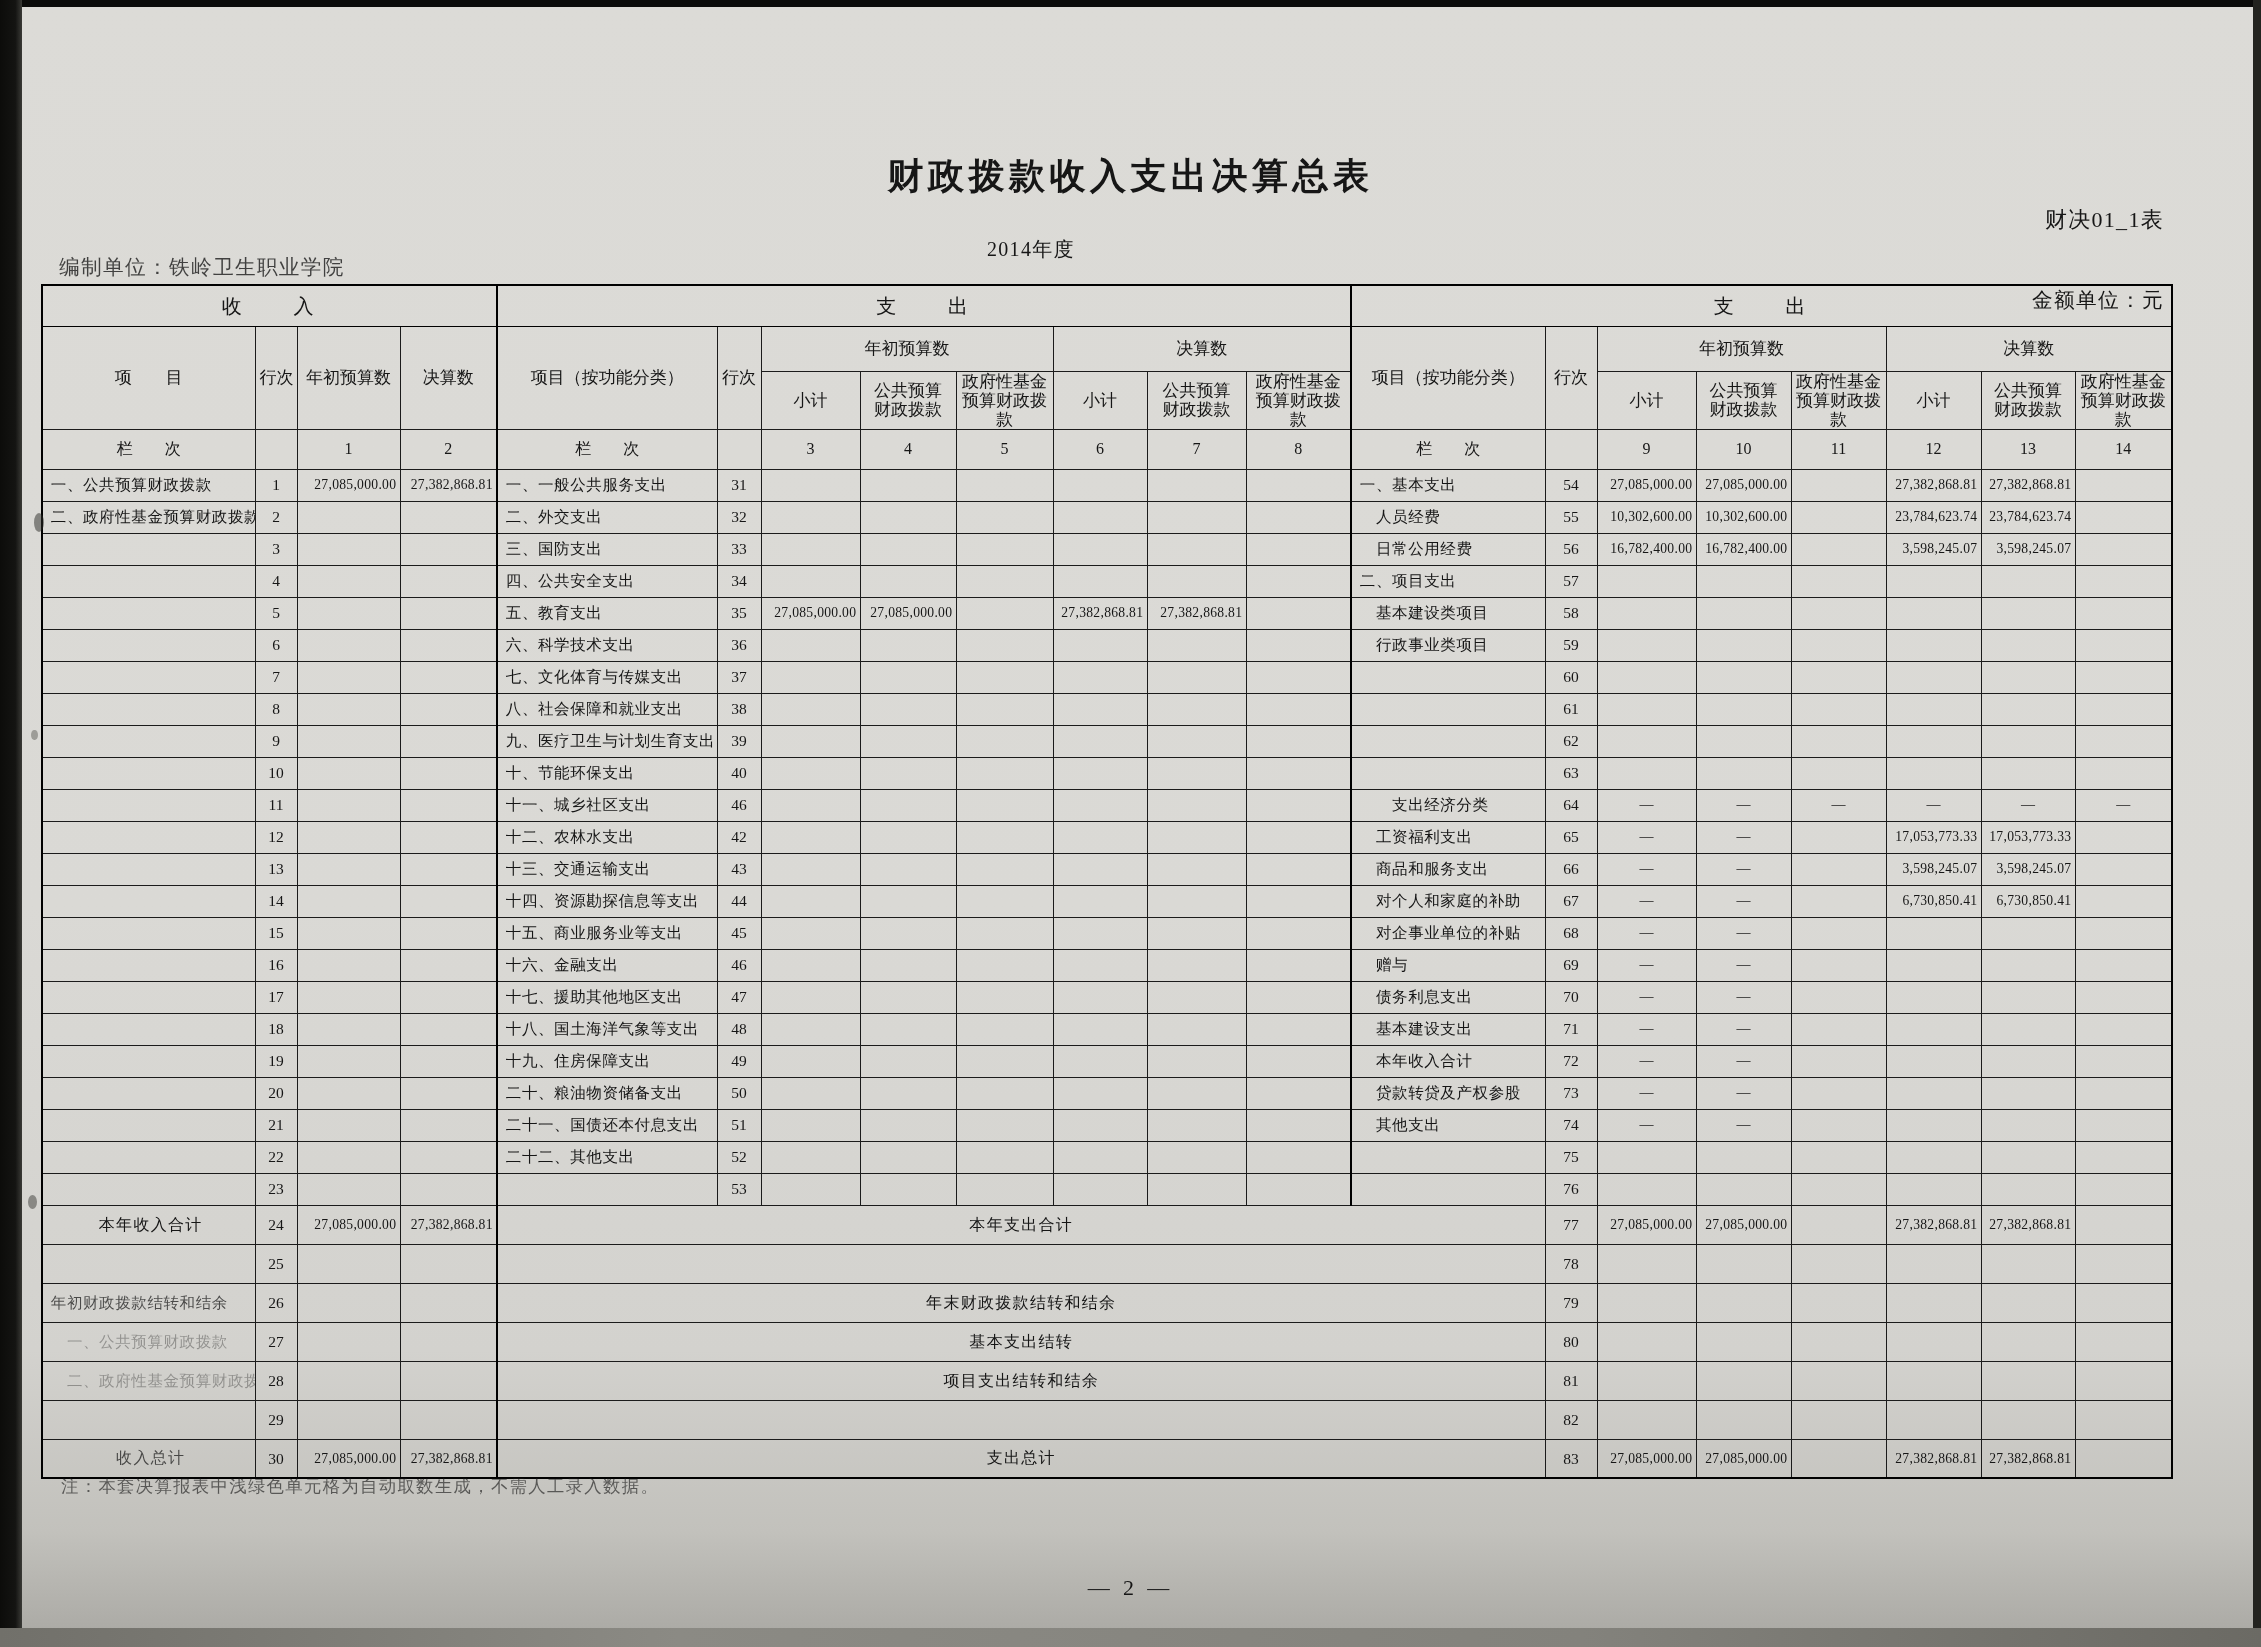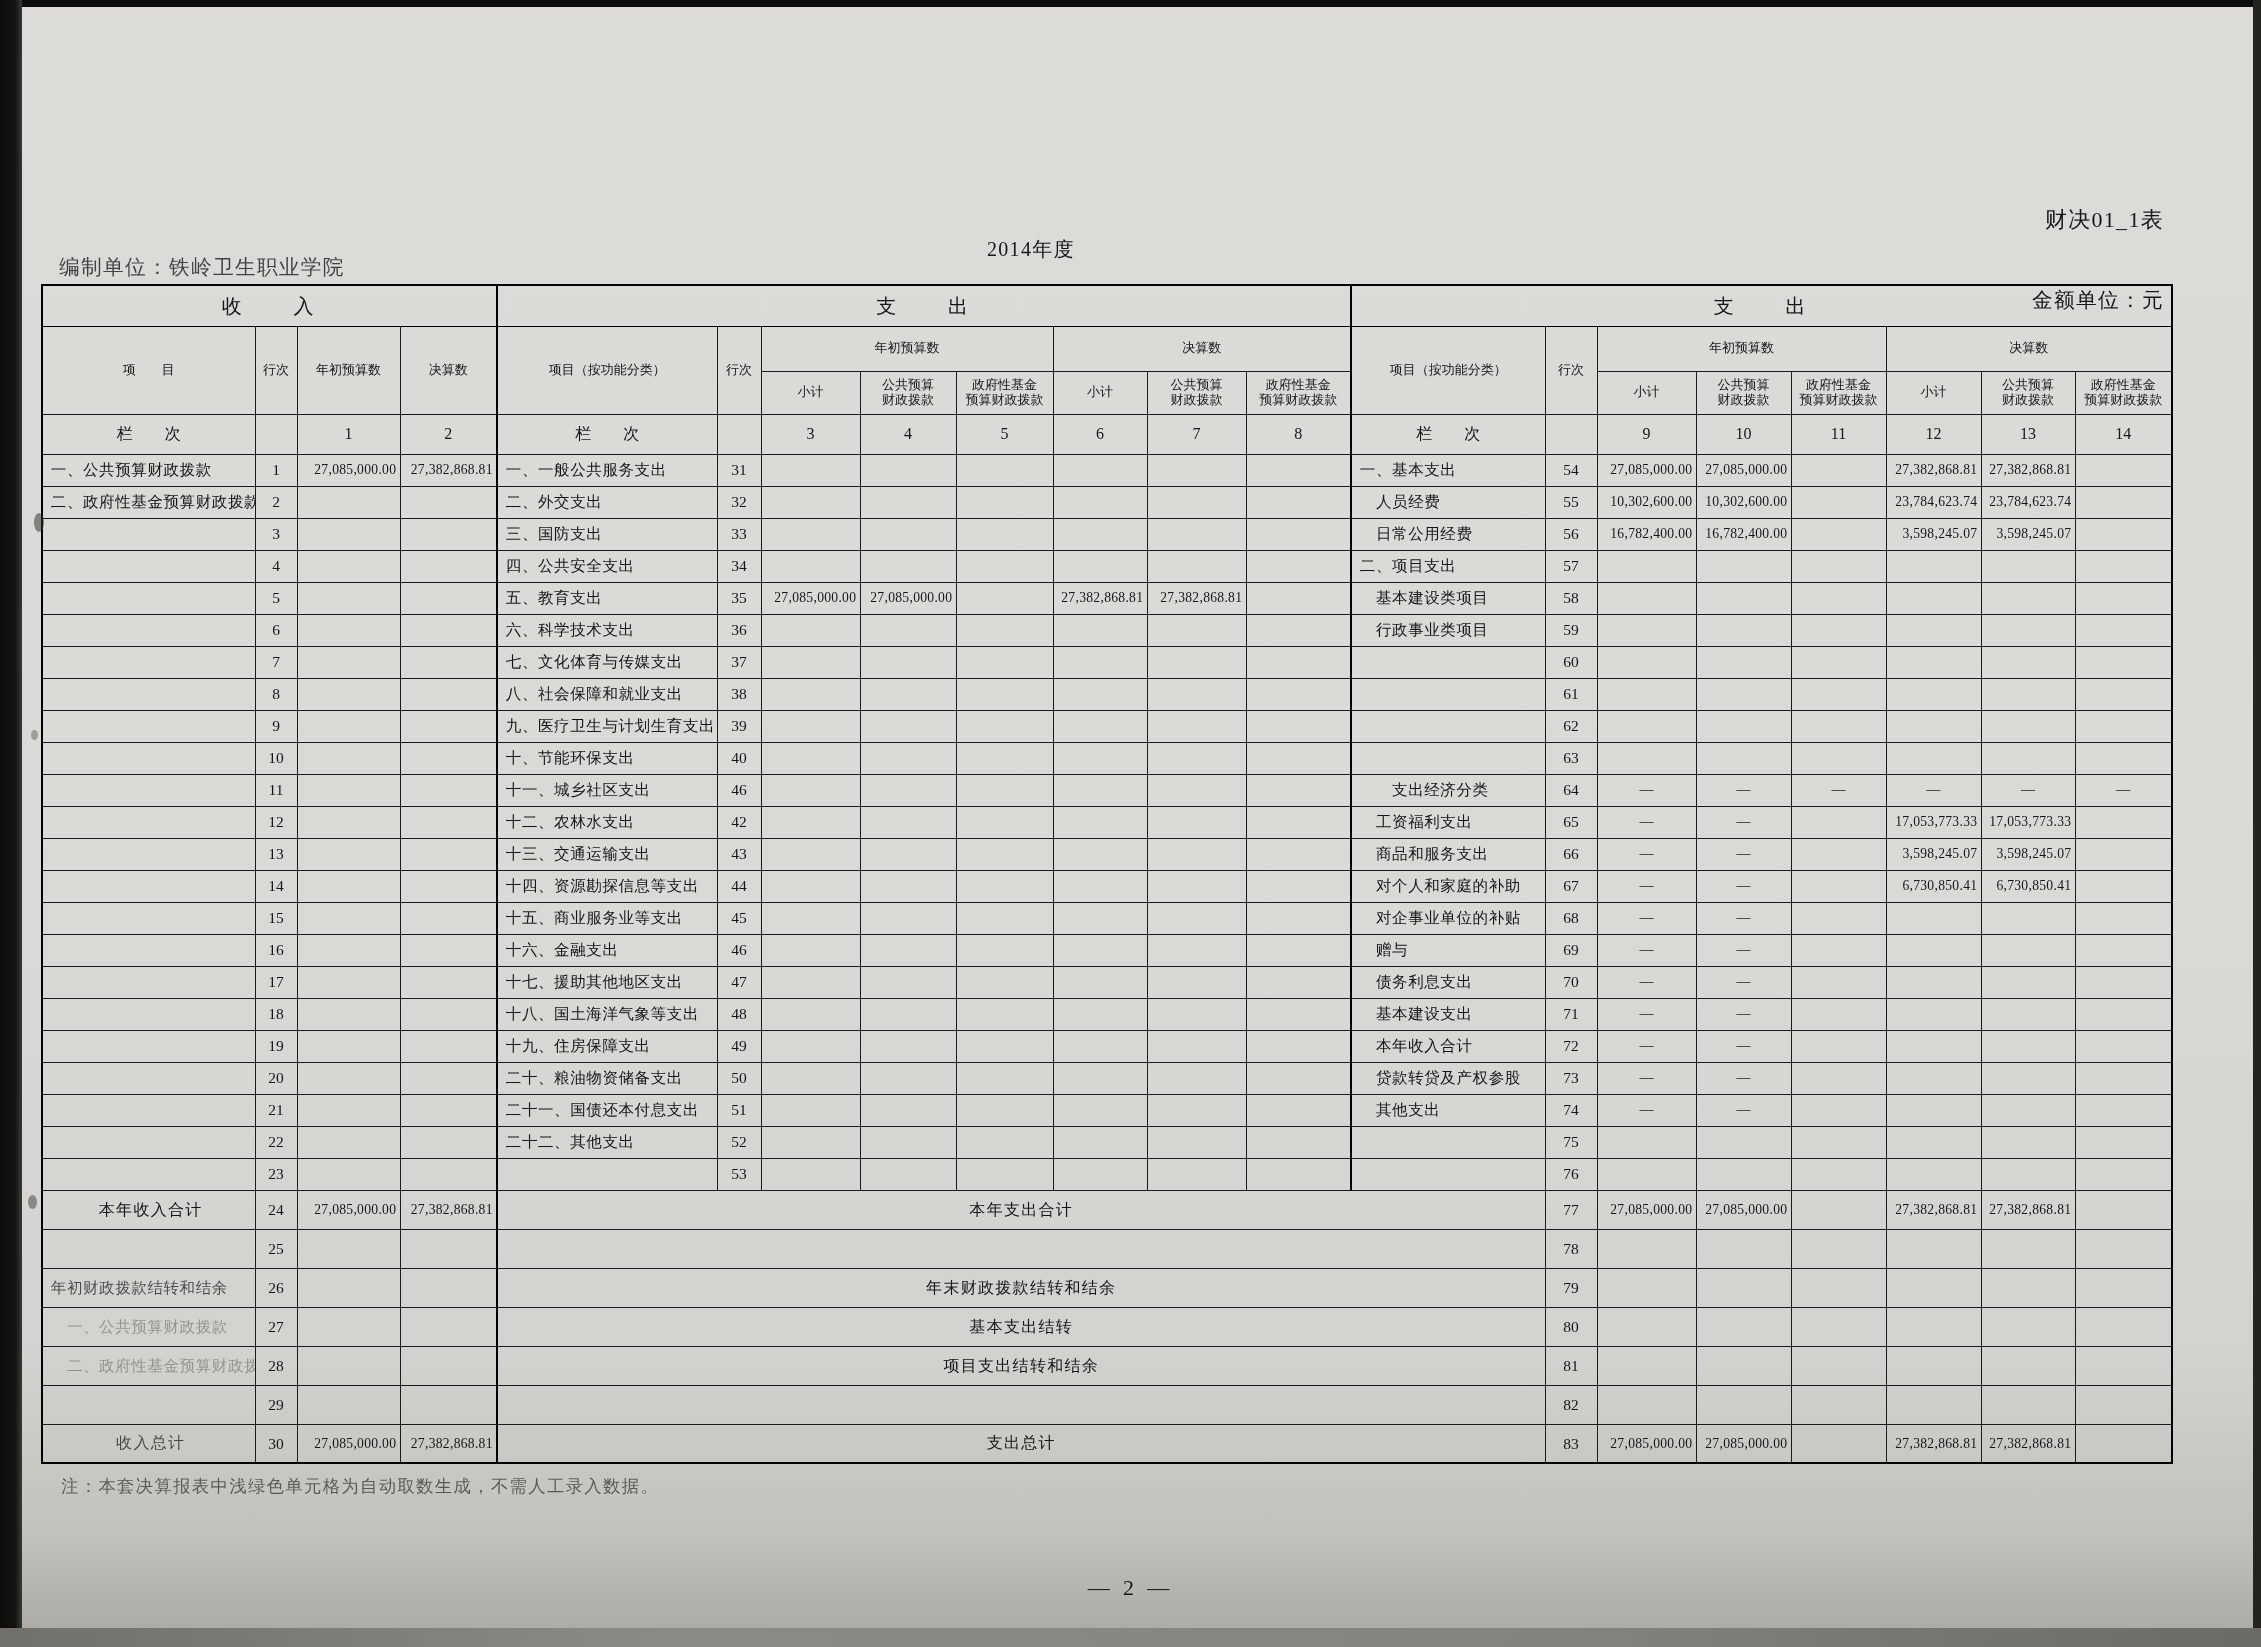--- a/index.html
+++ b/index.html
@@ -57,39 +57,40 @@
   td {
     border:1.3px solid #1b1b1b;
     overflow:hidden; white-space:nowrap;
     font-size:16px; line-height:1.12;
     padding:0 3.9px; text-align:center; vertical-align:middle;
   }
   .gsep { border-left:2.6px solid #000; }
   .rh1 td { font-size:20px; letter-spacing:3.9px; border-bottom:1.9px solid #000; }
   .rh1 { height:41px; }
   .rh2 { height:45px; }
-  .rh2 td, .rh3 td { font-size:13px; }
+  .rh2 td, .rh3 td { font-size:17px; }
   .rh3 { height:43px; }
   .rh4 { height:40px; }
   .rh4 td { font-size:16px; }
   .pre { white-space:pre-line; }
   .br { height:32px; }
   .bt { height:39px; }
   .lbl { text-align:left; padding-left:7.8px; white-space:pre; letter-spacing:0.6px; font-size:15.5px; }
   .cen { text-align:center; white-space:pre; font-size:16px; letter-spacing:1.3px; }
   .rno { font-size:15.5px; }
   .num { text-align:right; font-size:13.6px; padding-right:3.2px; letter-spacing:0.3px; }
   .dash { text-align:center; font-size:14px; }
   .dim1 { opacity:.72; }
   .dim2 { opacity:.34; }
 </style>
 </head>
 <body>
 
 <div class="paper">
+  <div class="page-title">财政拨款收入支出决算总表</div>
   <div class="fiscal-year">2014年度</div>
   <div class="prep-unit">编制单位：铁岭卫生职业学院</div>
   <div class="form-code">财决01_1表</div>
   <div class="amount-unit">金额单位：元</div>
 
   <div class="table-wrap">
     <table>
       <colgroup>
         <col style="width:213px">
           <col style="width:42px">

